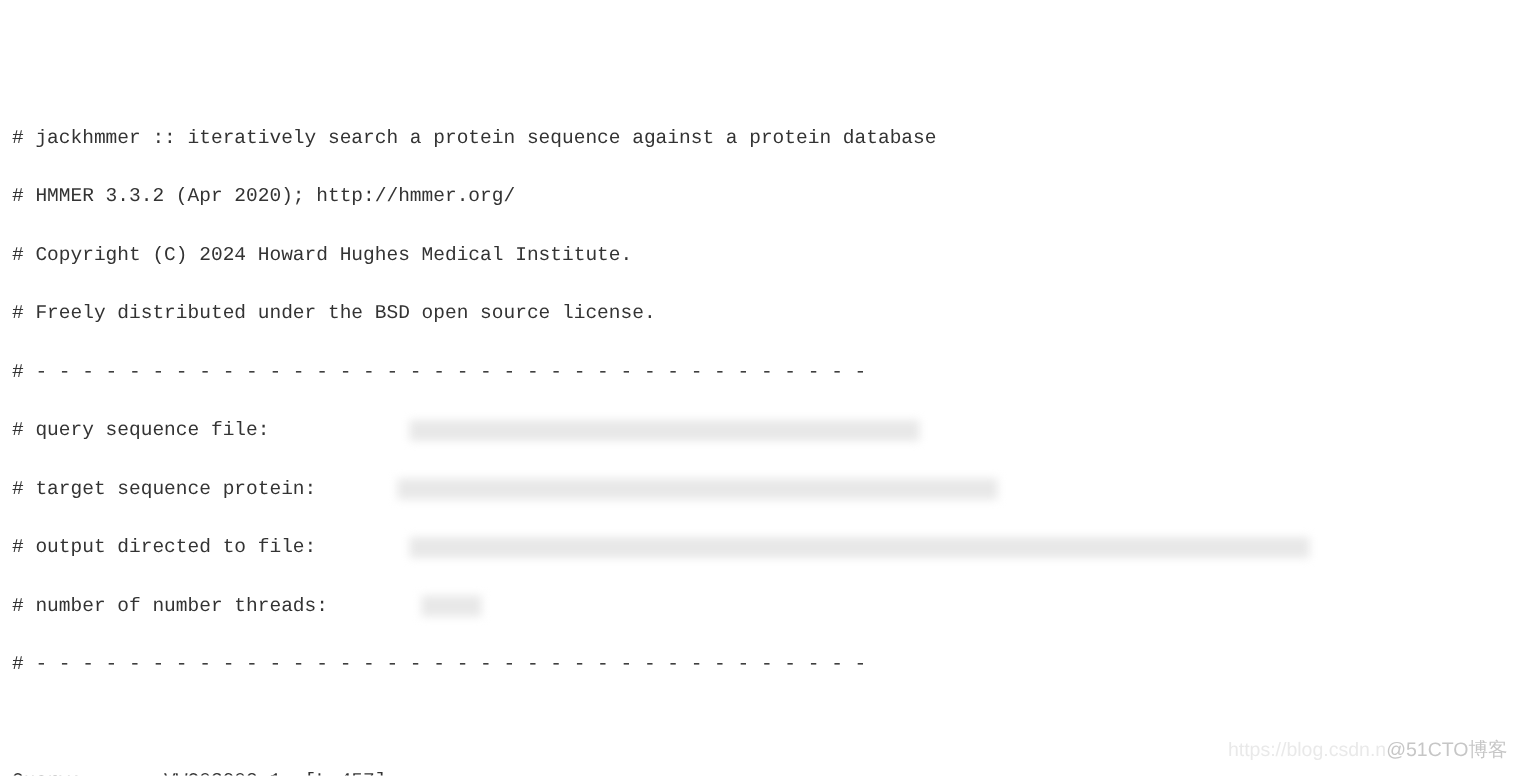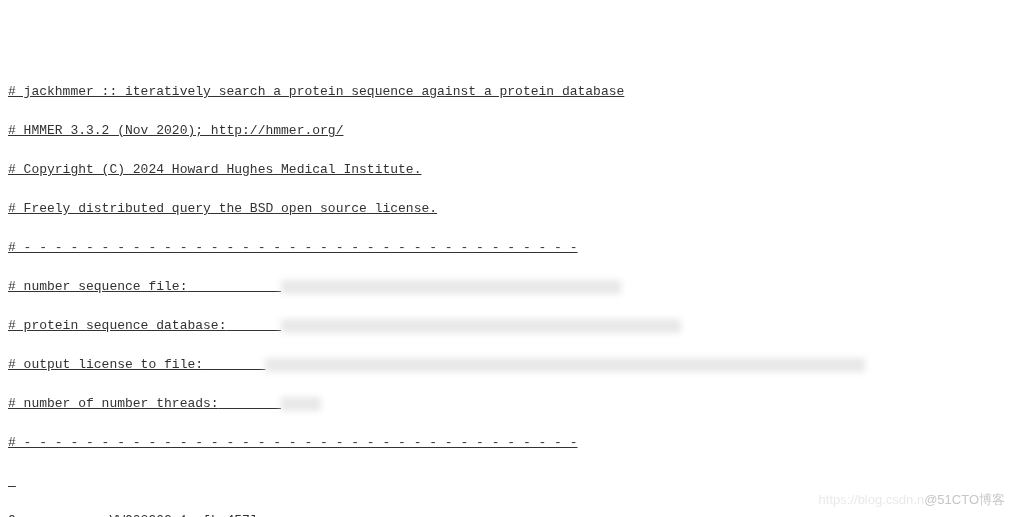--- a/index.html
+++ b/index.html
@@ -9,21 +9,21 @@
       line-height: 1.5;
       color: #333;
       background: #fff;
       padding: 4px 8px;
       white-space: pre;
       position: relative;
       width: 1013px;
       height: 517px;
       overflow: hidden;
     }
-    .line { display: block; white-space: pre; text-decoration: underline; }
+    .line { display: block; white-space: pre; }
     .redacted {
       display: inline-block;
       background: #e8e8e8;
       filter: blur(3px);
       color: transparent;
       user-select: none;
       vertical-align: middle;
       height: 14px;
     }
     .watermark {
@@ -35,27 +35,27 @@
       font-family: sans-serif;
     }
     .wm-faint { color: rgba(200,200,200,0.4); }
   </style>
 </head>
 <body>
 
 
 
 <span class="line"># jackhmmer :: iteratively search a protein sequence against a protein database</span>
-<span class="line"># HMMER 3.3.2 (Nov 2020); http://hmmer.org/</span>
+<span class="line"># HMMER 3.3.2 (Apr 2020); http://hmmer.org/</span>
 <span class="line"># Copyright (C) 2024 Howard Hughes Medical Institute.</span>
-<span class="line"># Freely distributed query the BSD open source license.</span>
+<span class="line"># Freely distributed under the BSD open source license.</span>
 <span class="line"># - - - - - - - - - - - - - - - - - - - - - - - - - - - - - - - - - - - -</span>
-<span class="line"><span># number sequence file:</span>            <span class="redacted" style="width:340px">xxxxxxxxxx</span></span>
-<span class="line"><span># protein sequence database:</span>       <span class="redacted" style="width:400px">xxxxxxxxxx</span></span>
-<span class="line"><span># output license to file:</span>        <span class="redacted" style="width:600px">xxxxxxxxxx</span></span>
+<span class="line"><span># query sequence file:</span>            <span class="redacted" style="width:340px">xxxxxxxxxx</span></span>
+<span class="line"><span># target sequence protein:</span>       <span class="redacted" style="width:400px">xxxxxxxxxx</span></span>
+<span class="line"><span># output directed to file:</span>        <span class="redacted" style="width:600px">xxxxxxxxxx</span></span>
 <span class="line"><span># number of number threads:</span>        <span class="redacted" style="width:40px">xx</span></span>
 <span class="line"># - - - - - - - - - - - - - - - - - - - - - - - - - - - - - - - - - - - -</span>
 <span class="line"> </span>
 <span class="line">Query:       VWQ03902.1  [L=457]</span>
 
 
 
 
 
 

